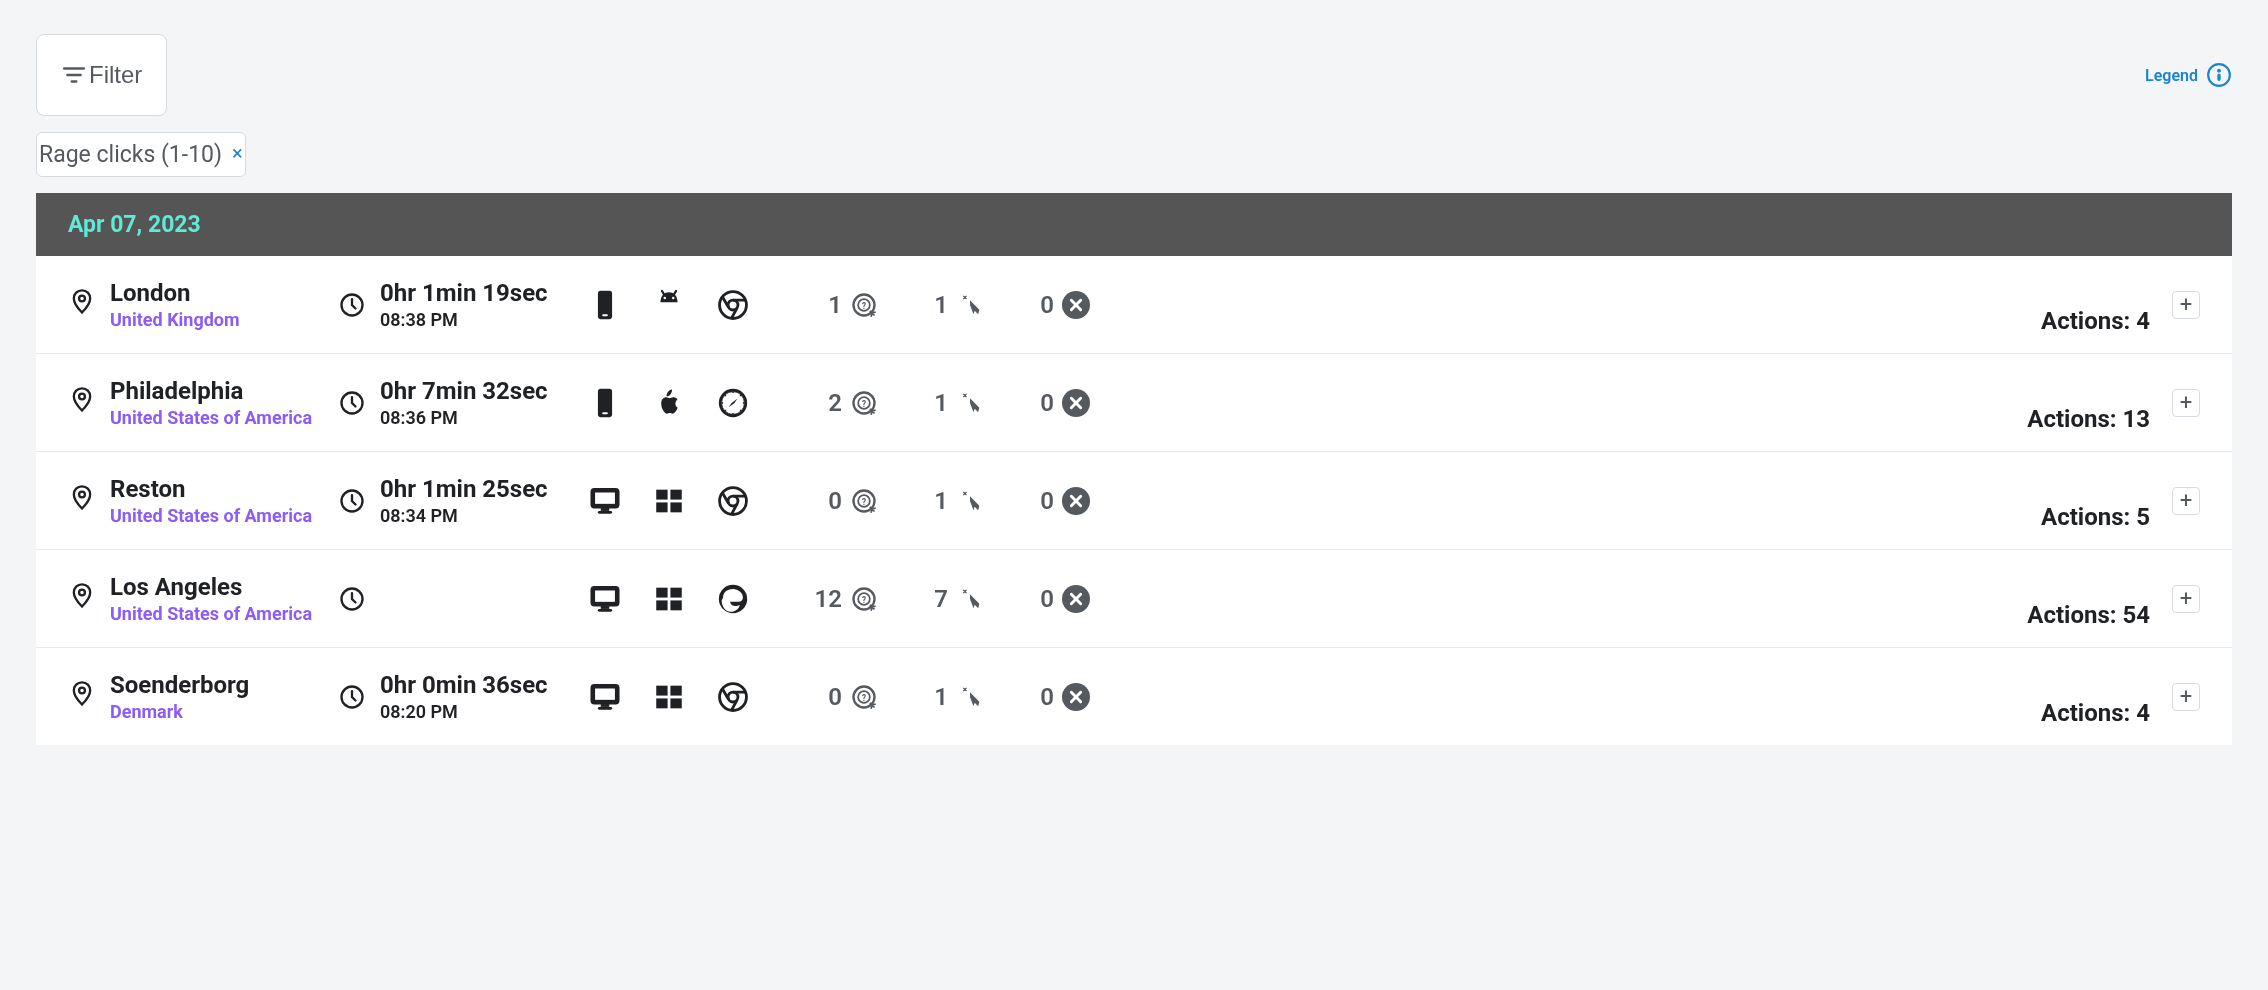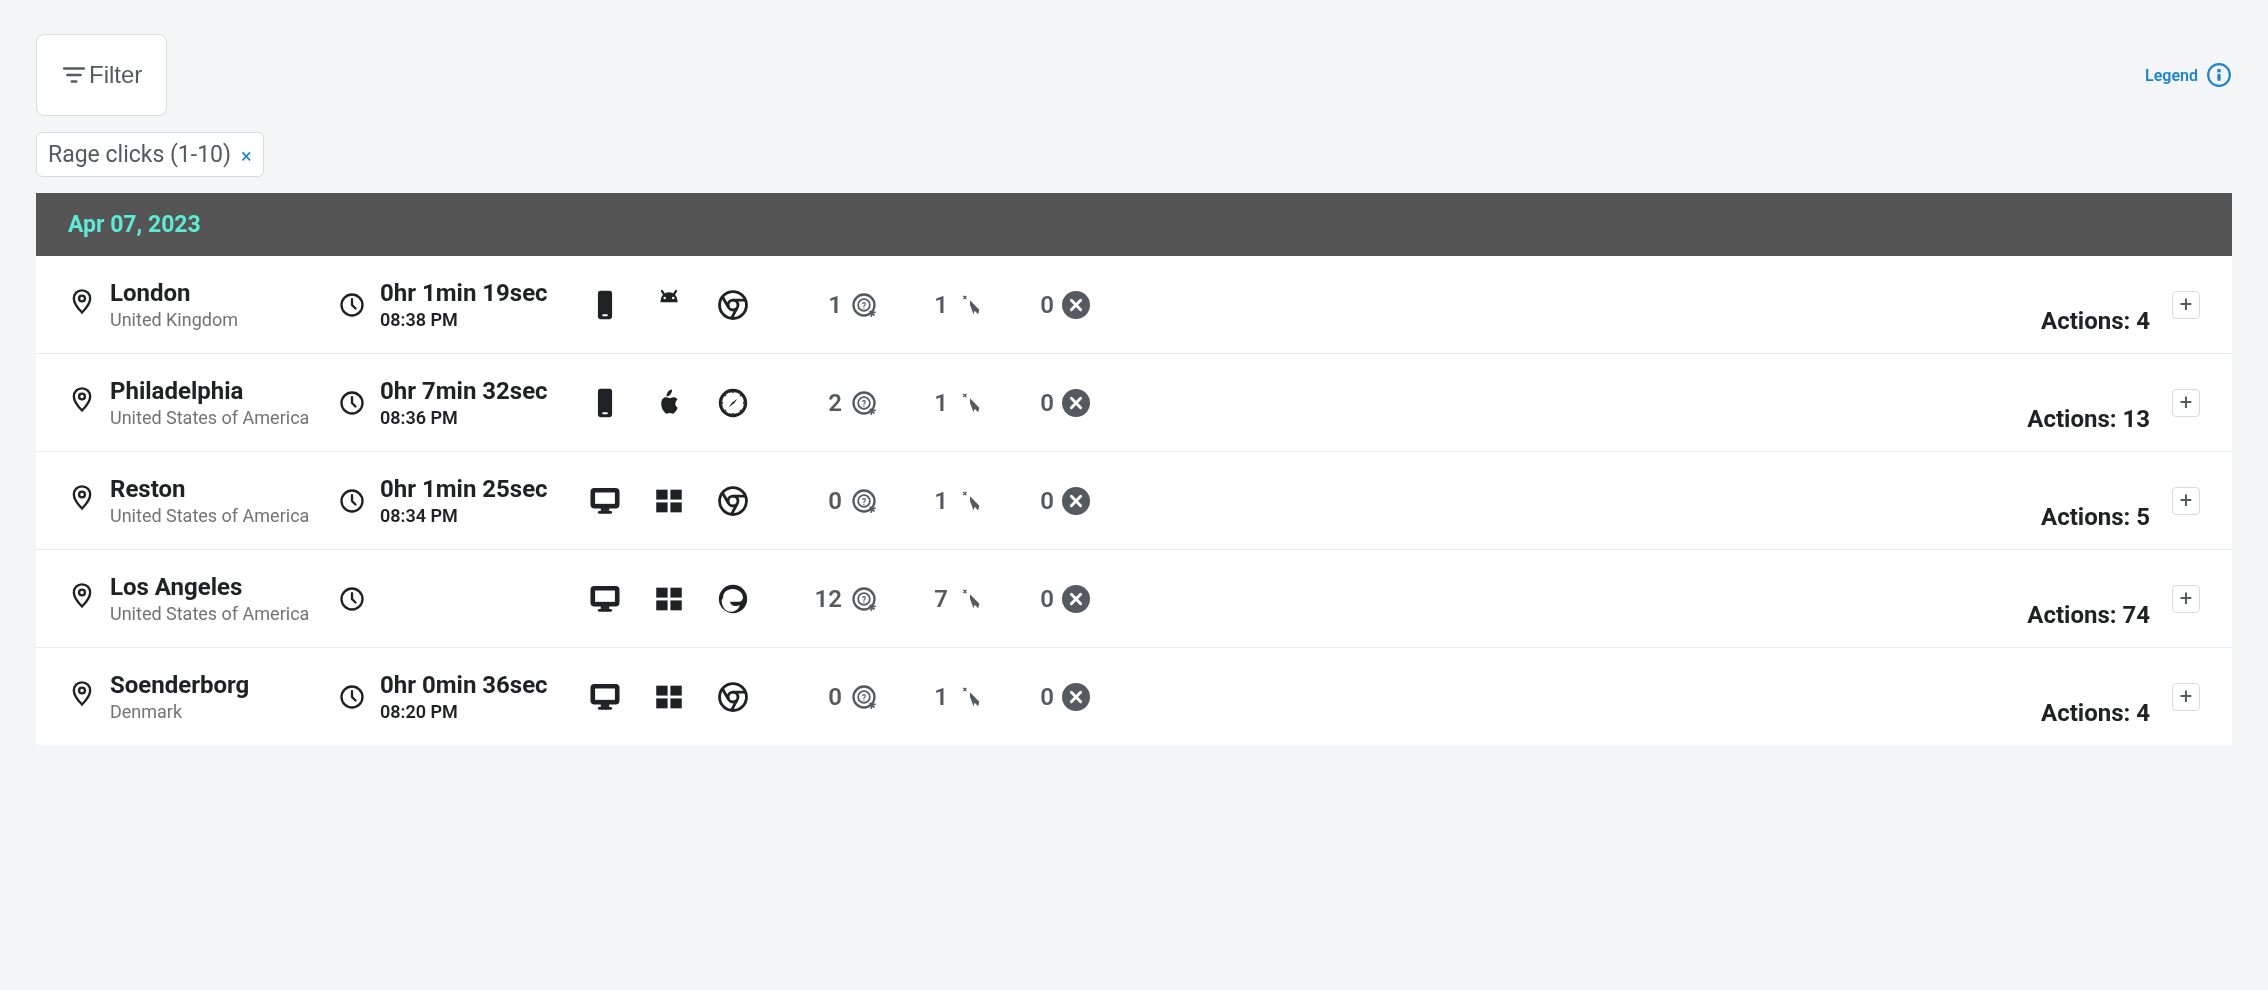--- a/index.html
+++ b/index.html
@@ -39,26 +39,26 @@
     gap: 8px;
     color: #1f84c9;
     font-size: 16px;
     font-weight: 600;
     cursor: pointer;
   }
   .legend svg { width: 26px; height: 26px; stroke: #1f84c9; }
   .chips { margin-bottom: 16px; }
   .chip {
     display: inline-flex;
-    align-items: flex-end;
+    align-items: flex-start;
     gap: 10px;
     background: #fff;
     border: 1px solid #d7dbe0;
     border-radius: 6px;
-    padding: 8px 11px;
+    padding: 8px 2px;
     font-size: 23px;
     color: #555a60;
   }
   .chip .x {
     color: #1f84c9;
     font-size: 20px;
     cursor: pointer;
   }
   .list {
     background: #fff;
@@ -88,22 +88,22 @@
     flex: 0 0 270px;
   }
   .loc .icon svg { width: 28px; height: 28px; }
   .loc .city {
     font-weight: 700;
     font-size: 24px;
     color: #1f2125;
   }
   .loc .country {
     font-size: 18px;
-    font-weight: 400;
-    color: #737373;
+    font-weight: 700;
+    color: #8b5cf6;
     margin-top: 2px;
   }
   .duration {
     display: flex;
     align-items: center;
     gap: 14px;
     width: 250px;
     flex: 0 0 250px;
   }
   .duration svg { width: 28px; height: 28px; }
@@ -499,21 +499,21 @@
         <span>0</span>
         <span class="badge">
                 <svg viewBox="0 0 24 24" width="18" height="18">
                   <use href="#ic-x"></use>
                 </svg>
               </span>
       </div>
     </div>
     <div class="spacer"></div>
     <div class="actions-col">
-      <span class="actions-label">Actions: 74</span>
+      <span class="actions-label">Actions: 54</span>
       <span class="expand">+</span>
     </div>
   </div>
         <div class="row">
     <div class="loc">
       <span class="icon"><svg viewBox="0 0 24 24">
                 <use href="#ic-pin"></use>
               </svg></span>
       <div>
         <div class="city">Soenderborg</div>

